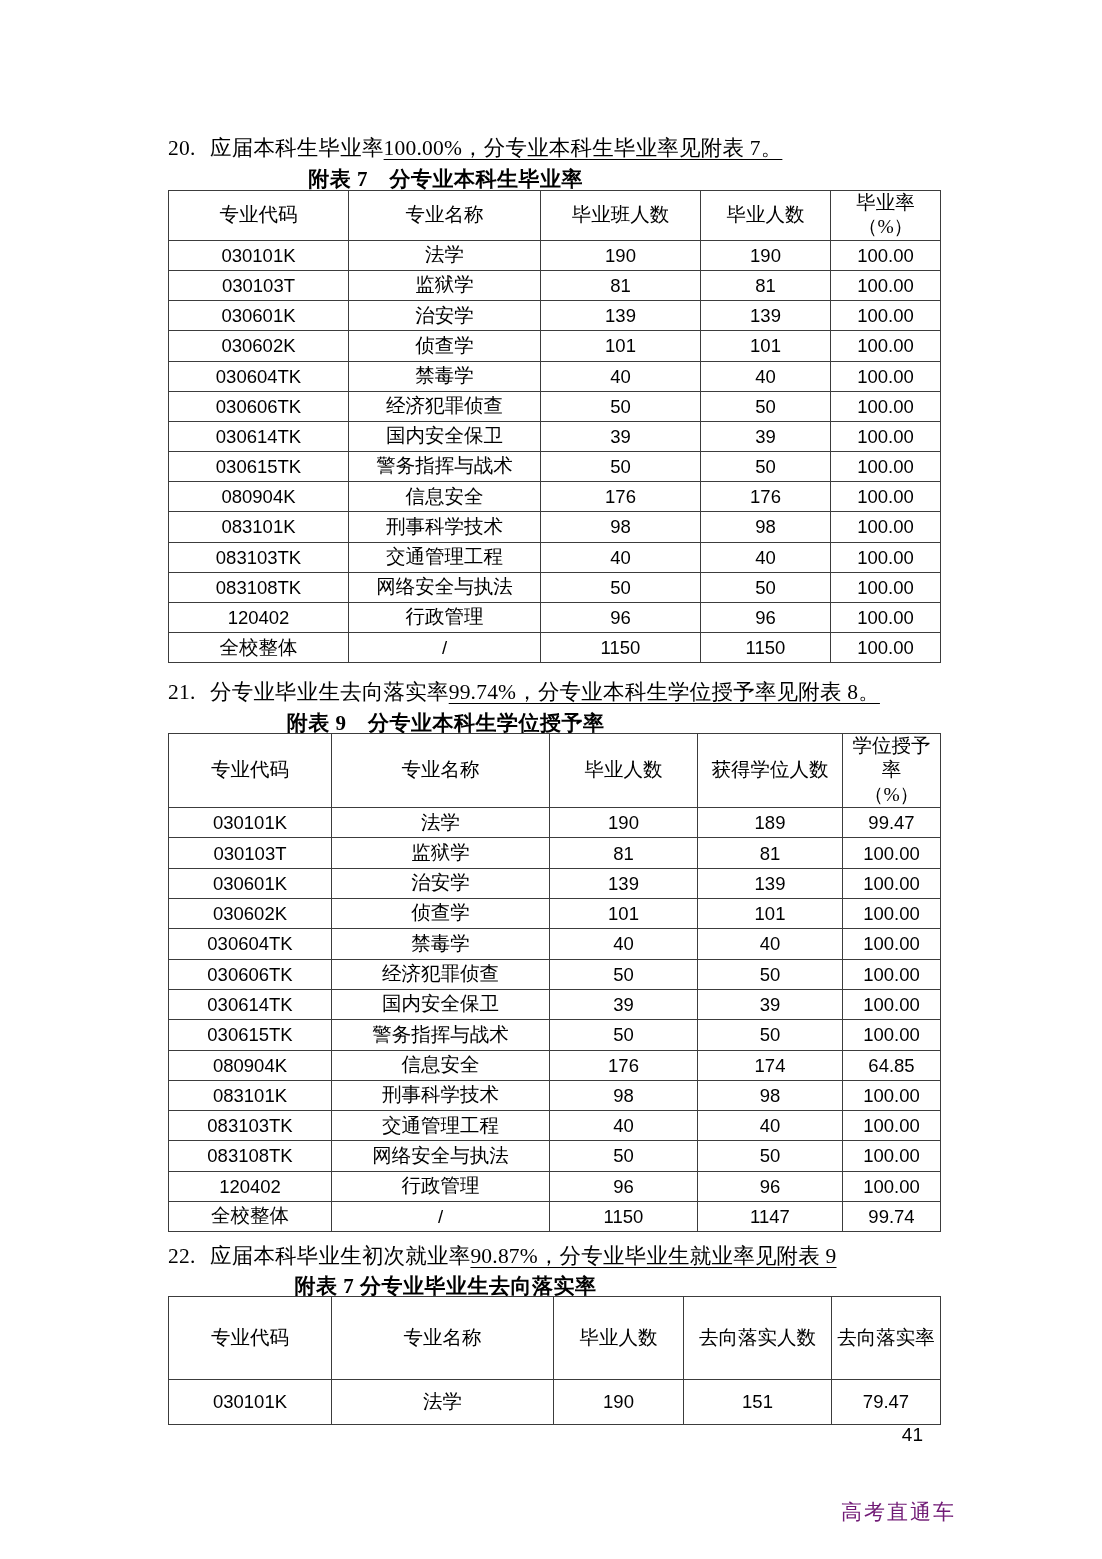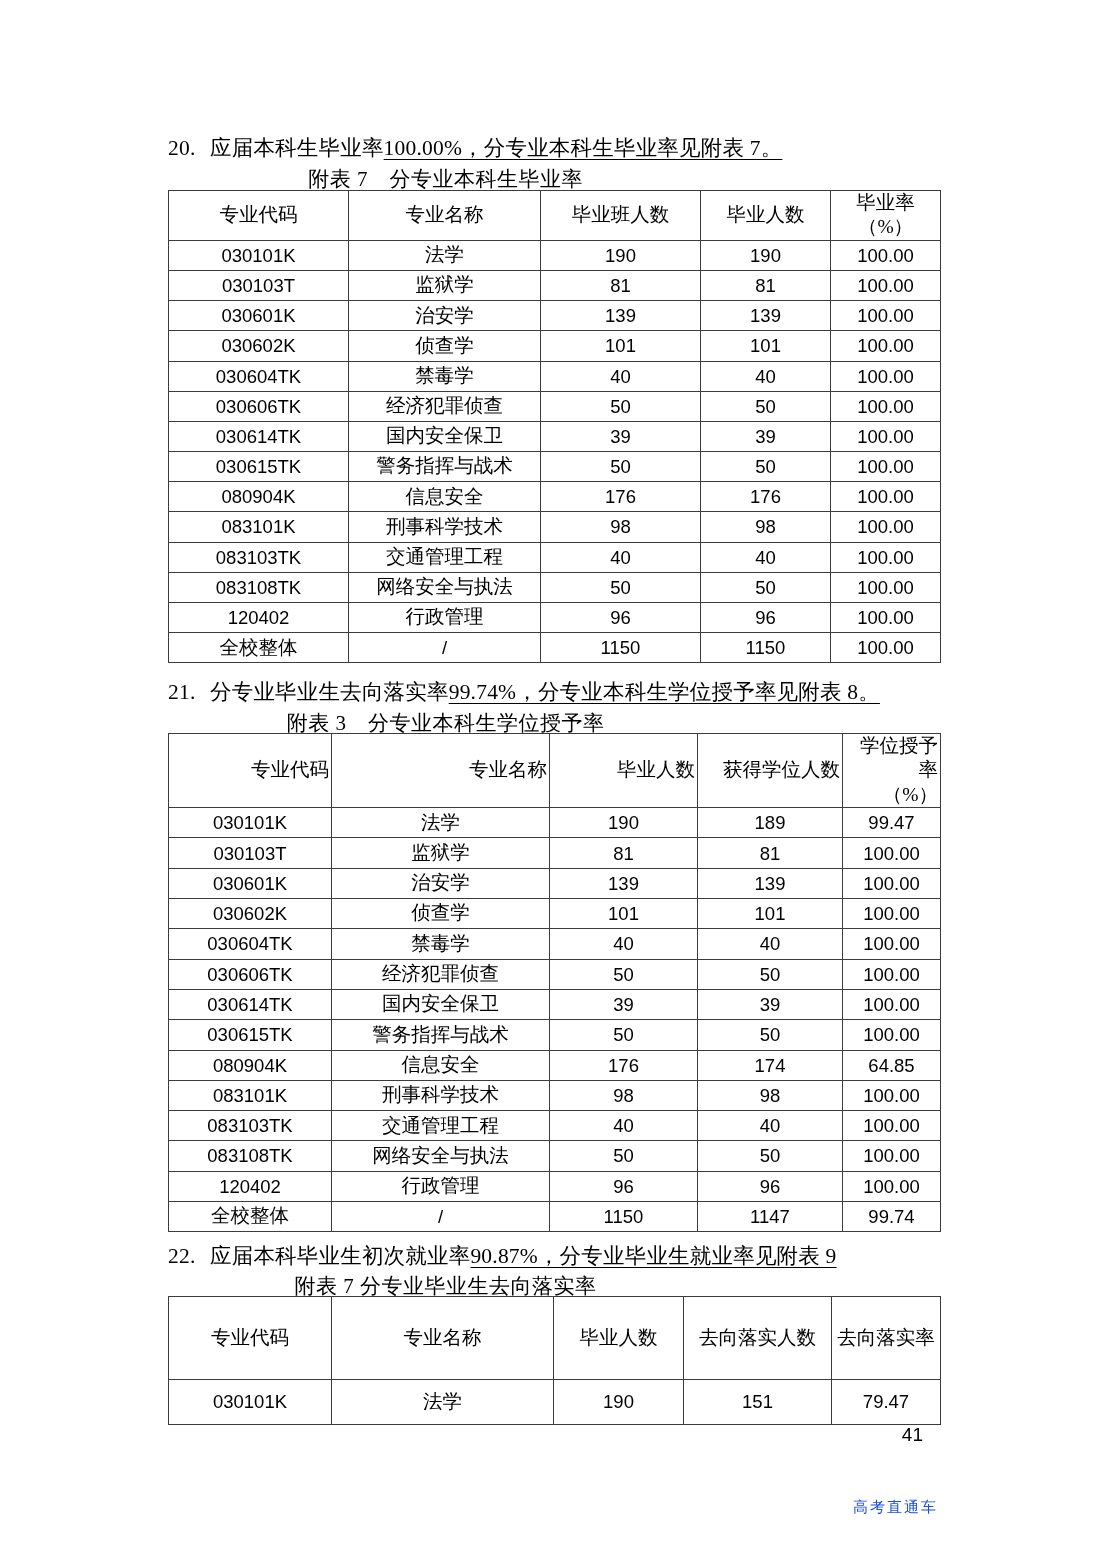--- a/index.html
+++ b/index.html
@@ -41,21 +41,21 @@
   }
 
   .table-caption {
     position: absolute;
     width: 100%;
     text-align: center;
     font-size: 21px;
     line-height: 28px;
     letter-spacing: 0.5px;
   }
-  .table-caption.offset-left { padding-right: 120px; box-sizing: border-box; }
+  .table-caption.offset-left { padding-right: 120px; box-sizing: border-box; font-weight: bold; }
 
   
   table.doc-table {
     position: absolute;
     border-collapse: collapse;
     table-layout: fixed;
     font-size: 19px;
   }
   table.doc-table td, table.doc-table th {
     border: 1.3px solid #3c3c3c;
@@ -69,42 +69,42 @@
   table.doc-table .num-cell { font-family: "Liberation Sans", "DejaVu Sans", sans-serif; font-size: 18.5px; }
   table.doc-table th { font-size: 19.5px; }
 
   
   #table7 { left: 168px; top: 190px; width: 772px; }
   #table7 th { height: 37px; }
   #table7 td { height: 29.2px; }
 
   
   #table8 { left: 168px; top: 733px; width: 772px; }
-  #table8 th { height: 62px; text-align: right; }
+  #table8 th { height: 62px; }
   #table8 td { height: 29.3px; }
 
   
   #table9 { left: 168px; top: 1296px; width: 772px; }
   #table9 th { height: 82px; }
   #table9 td { height: 44px; }
 
   
   .page-number {
     position: absolute;
     right: 88px;
     top: 1424px;
     font-size: 19px;
     font-family: "Liberation Sans", "DejaVu Sans", sans-serif;
   }
   .watermark {
     position: absolute;
-    right: 73px;
+    right: 55px;
     top: 1498px;
-    font-size: 15px;
-    color: #1d4ed8;
+    font-size: 21px;
+    color: #701a75;
     letter-spacing: 2px;
     font-family: "Liberation Sans", "DejaVu Sans", sans-serif;
   }
 </style>
 </head>
 <body>
 
 <div class="page">
 
   <div class="section-heading" style="left:168px; top:133px;">
@@ -229,21 +229,21 @@
           <td class="num-cell">1150</td>
           <td class="num-cell">100.00</td>
         </tr>
     </tbody>
   </table>
 
   <div class="section-heading" style="left:168px; top:677px;">
     <span class="num">21.</span><span>分专业毕业生去向落实率</span><span class="underlined">99.74%，分专业本科生学位授予率见附表 8。</span>
   </div>
 
-  <div class="table-caption offset-left" style="top:709px;">附表 3　分专业本科生学位授予率</div>
+  <div class="table-caption offset-left" style="top:709px;">附表 9　分专业本科生学位授予率</div>
 
   <table class="doc-table" id="table8">
     <colgroup>
       <col style="width:163px">
       <col style="width:218px">
       <col style="width:148px">
       <col style="width:145px">
       <col style="width:98px">
     </colgroup>
     <thead>

